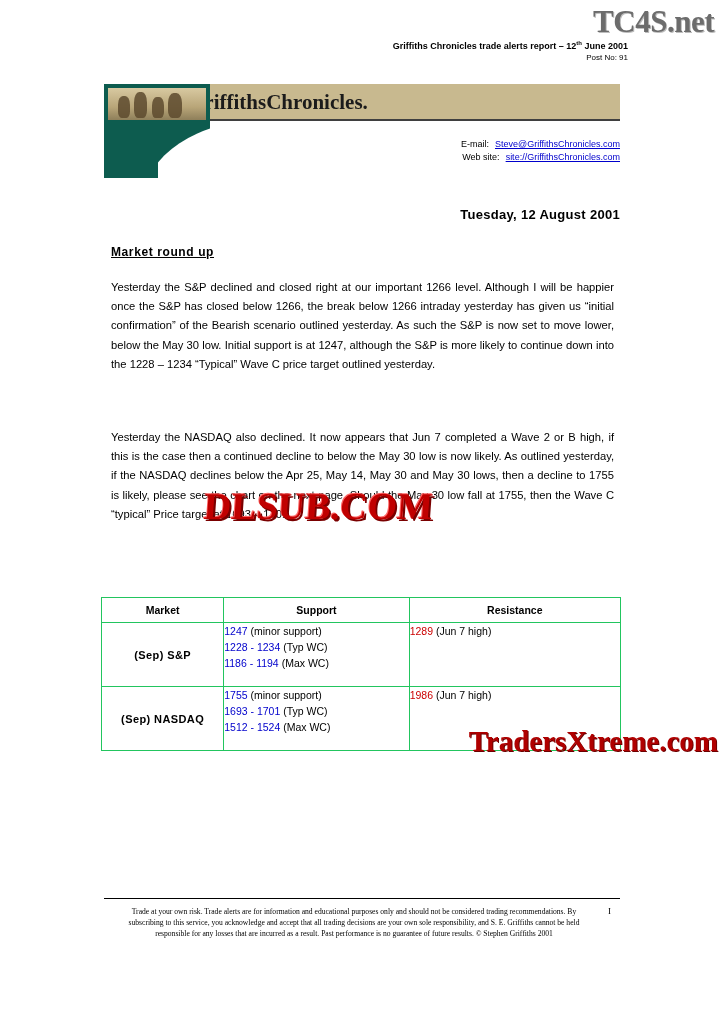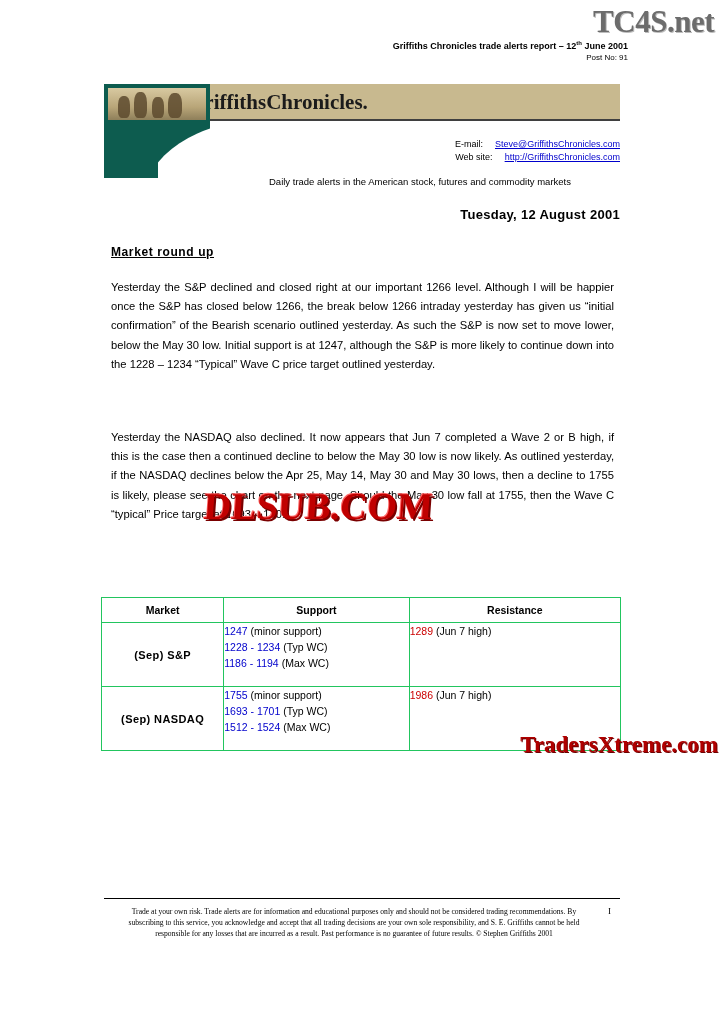--- a/index.html
+++ b/index.html
@@ -118,21 +118,21 @@
     left: 300px;
     width: 320px;
     font-size: 9px;
     text-align: right;
   }
   .contact-row { line-height: 13px; }
   .contact-label { display: inline-block; }
   .contact-value {
     color: #0000cc;
     text-decoration: underline;
-    margin-left: 12px;
+    margin-left: 6px;
   }
 
   .tagline {
     position: absolute;
     top: 176px;
     left: 220px;
     width: 400px;
     text-align: center;
     font-size: 9.5px;
   }
@@ -250,21 +250,21 @@
     font-family: "Liberation Serif", serif;
     font-size: 9px;
   }
 
   .wm-bottom {
     position: absolute;
     right: 14px;
     bottom: 6px;
     font-family: "Liberation Serif", serif;
     font-weight: bold;
-    font-size: 23px;
+    font-size: 29px;
     color: #b00000;
     text-shadow: 1px 1px 0 #6b0000;
   }
 </style>
 </head>
 <body>
 
 <div class="page">
 
   <div class="wm-top">TC4S.net</div>
@@ -287,25 +287,24 @@
     </div>
     <div class="logo-curve"></div>
     <div class="logo-inner"></div>
   </div>
 
   <div class="contact">
     <div class="contact-row">
       <span class="contact-label">E-mail:</span><a class="contact-value" href="#">Steve@GriffithsChronicles.com</a>
     </div>
     <div class="contact-row">
-      <span class="contact-label">Web site:</span><a class="contact-value" href="#">http://GriffithsChronicles.com</a>
+      <span class="contact-label">Web site:</span><a class="contact-value" href="#">site://GriffithsChronicles.com</a>
     </div>
   </div>
 
-  <div class="tagline">Daily trade alerts in the American stock, futures and commodity markets</div>
 
   <div class="docdate">Tuesday, 12 August 2001</div>
 
   <div class="section-title">Market round up</div>
 
   <div class="body-text" id="para1">Yesterday the S&amp;P declined and closed right at our important 1266 level. Although I will be happier once the S&amp;P has closed below 1266, the break below 1266 intraday yesterday has given us “initial confirmation” of the Bearish scenario outlined yesterday. As such the S&amp;P is now set to move lower, below the May 30 low. Initial support is at 1247, although the S&amp;P is more likely to continue down into the 1228 – 1234 “Typical” Wave C price target outlined yesterday.</div>
   <div class="body-text" id="para2">Yesterday the NASDAQ also declined. It now appears that Jun 7 completed a Wave 2 or B high, if this is the case then a continued decline to below the May 30 low is now likely. As outlined yesterday, if the NASDAQ declines below the Apr 25, May 14, May 30 and May 30 lows, then a decline to 1755 is likely, please see the chart on the next page. Should the May 30 low fall at 1755, then the Wave C “typical” Price target at 1693 – 1701.</div>
 
   <div class="wm-center">DLSUB.COM</div>
 

